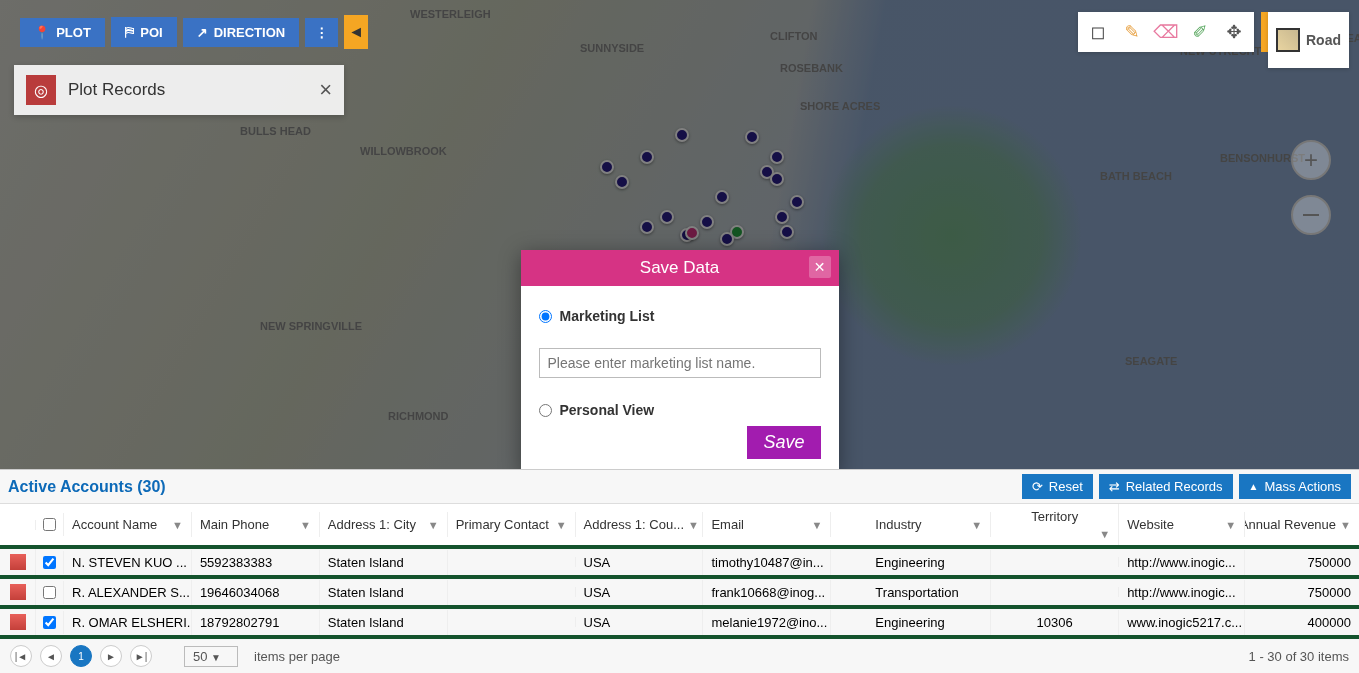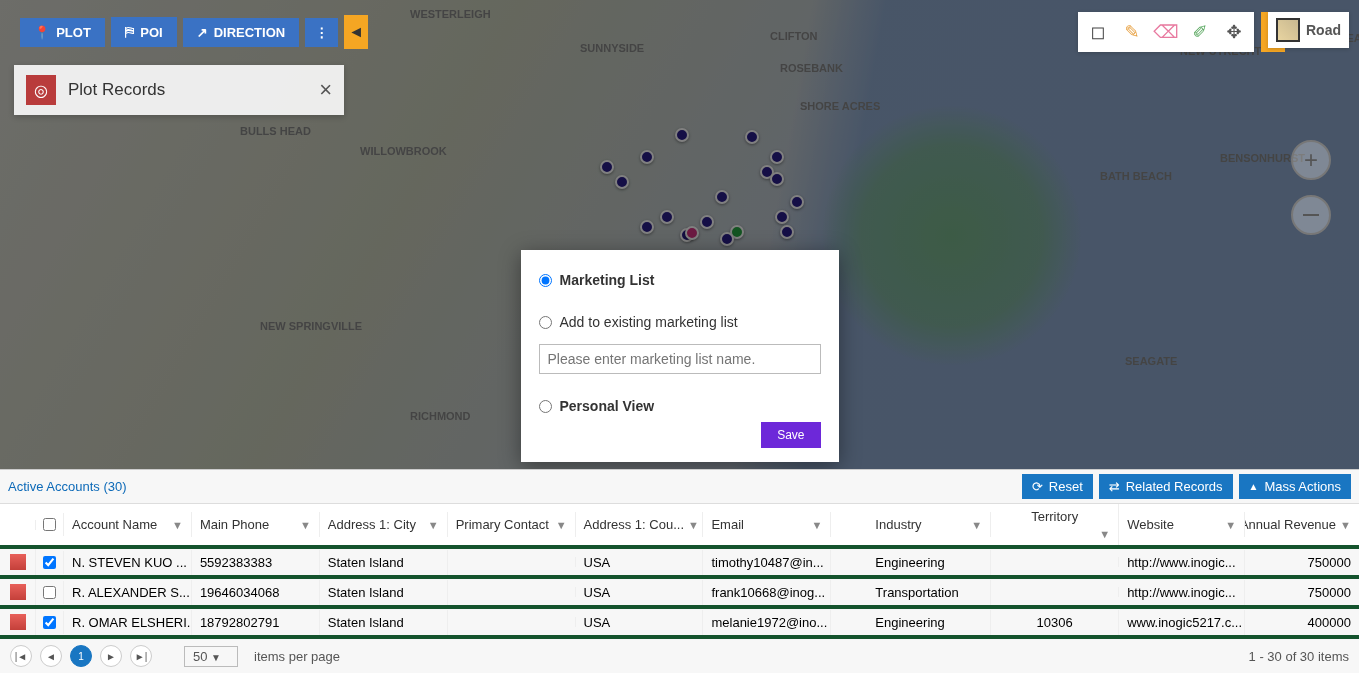--- a/index.html
+++ b/index.html
@@ -29,45 +29,45 @@
 
 .plot-card { position:absolute; top:65px; left:14px; width:330px; background:rgba(248,248,248,0.92); box-shadow:0 2px 6px rgba(0,0,0,0.2); display:flex; align-items:center; padding:10px 12px; gap:12px; }
 .plot-ico { width:30px; height:30px; background:#b93c3c; display:flex; align-items:center; justify-content:center; color:#fff; }
 .plot-title { flex:1; color:#333; font-size:17px; }
 .plot-close { font-size:22px; color:#555; cursor:pointer; }
 
 
 .shape-bar { position:absolute; top:12px; right:105px; background:#fff; display:flex; gap:6px; padding:6px; box-shadow:0 1px 4px rgba(0,0,0,0.2);}
 .shape-btn { width:28px; height:28px; display:flex; align-items:center; justify-content:center; cursor:pointer; font-size:18px; }
 .shape-chevron { position:absolute; top:12px; right:74px; background:#f5a623; width:24px; height:40px; display:flex; align-items:center; justify-content:center; cursor:pointer; font-weight:bold; }
-.road-btn { position:absolute; top:12px; right:10px; background:#fff; padding:6px 8px; display:flex; align-items:center; gap:6px; box-shadow:0 1px 4px rgba(0,0,0,0.2); cursor:pointer; font-weight:bold; color:#555; font-size:14px;}
+.road-btn { position:absolute; top:12px; right:10px; background:#fff; padding:16px 8px; display:flex; align-items:center; gap:6px; box-shadow:0 1px 4px rgba(0,0,0,0.2); cursor:pointer; font-weight:bold; color:#555; font-size:14px;}
 .road-thumb { width:24px; height:24px; border:2px solid #333; background:linear-gradient(45deg,#e8d4a0,#c8b890); }
 
 
 .zoom-ctl { position:absolute; right:28px; width:40px; height:40px; border:2px solid #777; border-radius:50%; display:flex; align-items:center; justify-content:center; font-size:24px; color:#555; cursor:pointer; background:rgba(255,255,255,0.3);}
 .zoom-in { top:140px; }
 .zoom-out { top:195px; }
 .zoom-out span{display:block;width:16px;height:2px;background:#555;}
 
 
 .modal { position:absolute; top:250px; left:50%; transform:translateX(-50%); width:318px; background:#fff; box-shadow:0 4px 20px rgba(0,0,0,0.4); }
 .modal-hd { background:#d63384; color:#fff; padding:8px 12px; text-align:center; font-size:17px; position:relative; }
 .modal-x { position:absolute; right:8px; top:6px; width:22px; height:22px; background:rgba(255,255,255,0.25); display:flex; align-items:center; justify-content:center; font-size:14px; cursor:pointer; border-radius:2px;}
 .modal-body { padding:14px 18px 14px; color:#333; }
 .radio-row { display:flex; align-items:center; gap:8px; margin:8px 0; font-size:14px; }
 .radio-row.bold { font-weight:bold; }
 .radio-row.sub { margin-left:0; }
 .ml-input { width:100%; padding:6px 8px; border:1px solid #bbb; margin-top:6px; margin-bottom:16px; font-size:14px; }
 .modal-ft { text-align:right; }
-.save-btn { background:#6d28d9; color:#fff; border:none; padding:6px 16px; font-size:12px; cursor:pointer; }
+.save-btn { background:#a21caf; color:#fff; border:none; padding:6px 16px; font-size:18px; cursor:pointer;font-style:italic; }
 
 
 .grid-wrap { position:absolute; bottom:0; left:0; right:0; background:#f7f7f7; border-top:1px solid #ccc; }
 .grid-top { display:flex; justify-content:space-between; align-items:center; padding:4px 8px; border-bottom:1px solid #ddd; }
-.grid-title { color:#0d6ab8; font-weight:normal; font-size:13px; }
+.grid-title { color:#0d6ab8; font-weight:bold; font-size:16px; }
 .grid-actions { display:flex; gap:6px; }
 .ga-btn { background:#1976c2; color:#fff; padding:5px 10px; font-size:13px; display:flex; align-items:center; gap:6px; cursor:pointer; border:none;}
 .ga-btn.caret::before { content:"▲"; font-size:10px;}
 
 .grid-head, .grid-row { display:flex; align-items:center; font-size:13px; border-bottom:4px solid #14532d; }
 .grid-head { background:#fff; color:#333; font-weight:normal; }
 .cell { padding:5px 8px; white-space:nowrap; overflow:hidden; text-overflow:ellipsis; border-right:1px solid #eee; display:flex; align-items:center; gap:4px;}
 .c-ico { width:36px; flex:none; justify-content:center; }
 .c-chk { width:28px; flex:none; justify-content:center; }
 .c-name { width:128px; }
@@ -103,21 +103,21 @@
     <div class="map-label" style="left: 770px; top: 30px;">CLIFTON</div>
     <div class="map-label" style="left: 768px; top: 62px; margin-left: 12px;">ROSEBANK</div>
     <div class="map-label" style="left: 800px; top: 100px;">SHORE ACRES</div>
     <div class="map-label" style="left: 1180px; top: 45px;">NEW UTRECHT</div>
     <div class="map-label" style="left: 1220px; top: 152px;">BENSONHURST</div>
     <div class="map-label" style="left: 1100px; top: 170px;">BATH BEACH</div>
     <div class="map-label" style="left: 360px; top: 145px;">WILLOWBROOK</div>
     <div class="map-label" style="left: 240px; top: 125px;">BULLS HEAD</div>
     <div class="map-label" style="left: 260px; top: 290px; margin-top: 30px;">NEW SPRINGVILLE</div>
     <div class="map-label" style="left: 200px; top: 475px;">GREENRIDGE</div>
-    <div class="map-label" style="left: 410px; top: 410px;">RICHMOND</div>
+    <div class="map-label" style="left: 388px; top: 410px;">RICHMOND</div>
     <div class="map-label" style="left: 1330px; top: 32px;">OCEANSIDE</div>
     <div class="map-label" style="left: 1125px; top: 355px;">Seagate</div>
   </div>
 <div id="map-pins">
     <div class="pin" style="left: 600px; top: 160px;"></div>
     <div class="pin" style="left: 615px; top: 175px;"></div>
     <div class="pin" style="left: 640px; top: 150px;"></div>
     <div class="pin" style="left: 660px; top: 210px;"></div>
     <div class="pin" style="left: 675px; top: 128px;"></div>
     <div class="pin" style="left: 680px; top: 228px;"></div>
@@ -181,30 +181,32 @@
 </div>
 
 <div class="zoom-ctl zoom-in">
     <span>+</span>
   </div>
 <div class="zoom-ctl zoom-out">
     <span></span>
   </div>
 
 <div class="modal">
+  <div class="modal-hd">
+    <span>Save Data</span>
+    <div class="modal-x">
+        <span>✕</span>
+      </div>
+  </div>
   <div class="modal-body">
     <label class="radio-row bold">
       <input type="radio" name="main" checked="" style="">
       <span>Marketing List</span>
     </label>
     <div style="height:10px"></div>
-    <label class="radio-row sub">
-      <input type="radio" name="ml" style="">
-      <span>Add to existing marketing list</span>
-    </label>
     <input class="ml-input" type="text" placeholder="Please enter marketing list name." style="">
     <label class="radio-row bold">
       <input type="radio" name="main" style="">
       <span>Personal View</span>
     </label>
     <div class="modal-ft">
       <button class="save-btn">Save</button>
     </div>
   </div>
 </div>

